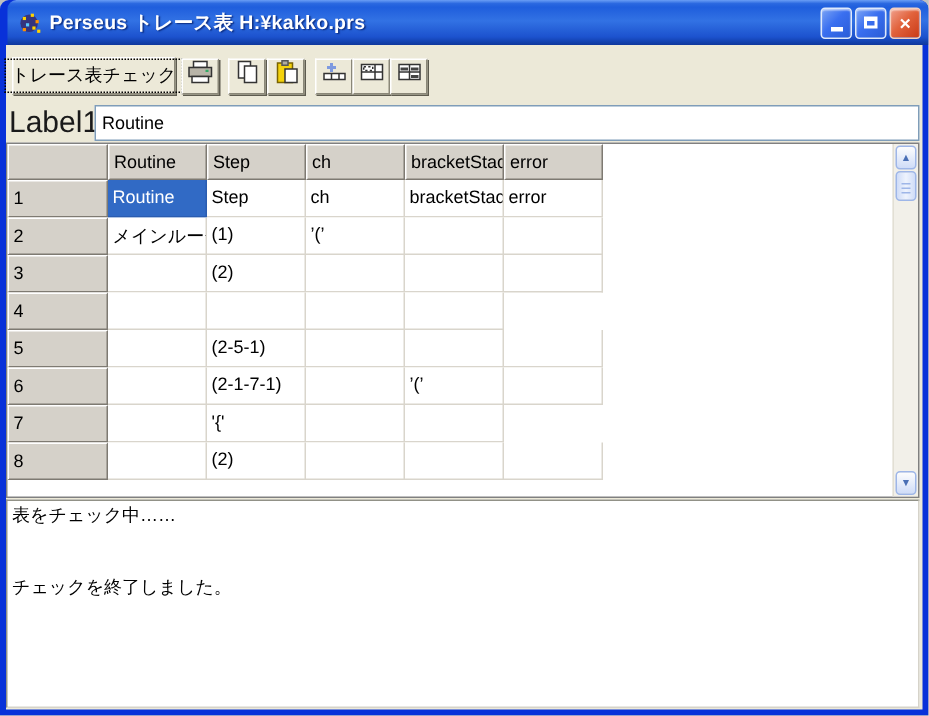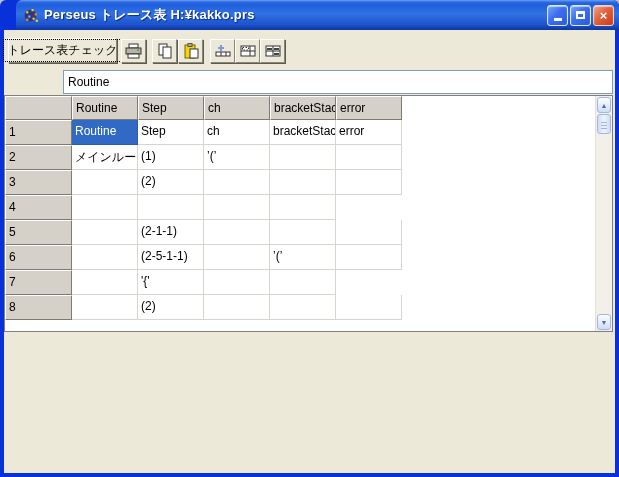--- a/index.html
+++ b/index.html
@@ -5,21 +5,21 @@
   html,body{margin:0;padding:0;background:#c0c0c0;}
   *{box-sizing:border-box;}
   .window{
     position:relative;width:619px;height:477px;
     font-family:"Liberation Sans","DejaVu Sans",sans-serif;
     background:#0831D9;overflow:hidden;
     border-radius:6px 6px 0 0;
   }
   
   .titlebar{
-    position:absolute;top:0;left:16px;right:0;height:30px;
+    position:absolute;top:0;left:5px;right:0;height:30px;
     background:linear-gradient(180deg,#6a9ef5 0%,#2a68e0 8%,#1f5edd 16%,#3272e4 46%,#1c52ce 82%,#1240ac 94%,#0f379c 100%);
     border-radius:6px 6px 0 0;
     display:flex;align-items:center;padding:0 5px;
   }
   .app-icon{width:17px;height:17px;margin:0 4px 0 2px;flex:0 0 auto;}
   .title-text{
     color:#fff;font-weight:bold;font-size:13px;letter-spacing:.2px;
     text-shadow:1px 1px 1px #0a2a7e;white-space:nowrap;overflow:hidden;flex:1;
   }
   .tb-btns{display:flex;gap:2px;margin-left:4px;}
@@ -37,21 +37,21 @@
   
   .body{
     position:absolute;top:30px;left:4px;right:4px;bottom:4px;
     background:#ECE9D8;
   }
   
   .btn-raised{
     position:absolute;background:#ECE9D8;
     border:1px solid;border-color:#ffffff #8a8778 #8a8778 #ffffff;
     box-shadow:1px 1px 0 #5d5b4f;
-    display:flex;align-items:center;justify-content:center;cursor:default;
+    display:flex;align-items:flex-start;justify-content:center;cursor:default;
   }
   .check-btn{left:4px;top:8px;width:109px;height:25px;font-size:12px;color:#000;}
   .check-btn .focus-rect{border:1px dotted #000;padding:2px 4px;white-space:nowrap;}
   .icon-btn{width:25px;height:24px;top:9px;}
   .icon-btn svg{display:block;}
   
   .form-label{
     position:absolute;left:2px;top:40px;width:56px;height:24px;
     font-size:20px;color:#1a1a1a;font-weight:400;line-height:24px;letter-spacing:0;
     font-family:"Liberation Sans","DejaVu Sans",sans-serif;
@@ -194,20 +194,21 @@
       <svg width="16" height="16" viewBox="0 0 16 16">
         <rect x="1" y="3" width="14" height="10" fill="#fff" stroke="#333" stroke-width="1"></rect>
         <line x1="1" y1="8" x2="15" y2="8" stroke="#333" stroke-width="1"></line>
         <line x1="8" y1="3" x2="8" y2="13" stroke="#333" stroke-width="1"></line>
         <rect x="2" y="5" width="5" height="2" fill="#444"></rect>
         <rect x="9" y="5" width="5" height="2" fill="#444"></rect>
         <rect x="9" y="10" width="5" height="2" fill="#444"></rect>
       </svg>
     </div>
 
+    <div class="form-label">Label1</div>
     <input class="edit-box" type="text" value="Routine" style="">
 
     <div class="grid">
       <div class="grid-inner">
 
         <div class="g-row g-header">
           <div class="g-cell fixed c0"></div>
           <div class="g-cell fixed">Routine</div>
           <div class="g-cell fixed">Step</div>
           <div class="g-cell fixed">ch</div>
@@ -246,30 +247,30 @@
           <div class="g-cell fixed c0">4</div>
           <div class="g-cell"></div>
           <div class="g-cell"></div>
           <div class="g-cell"></div>
           <div class="g-cell"></div>
         </div>
 
         <div class="g-row">
           <div class="g-cell fixed c0">5</div>
           <div class="g-cell"></div>
-          <div class="g-cell">(2-1-1)</div>
+          <div class="g-cell">(2-5-1)</div>
           <div class="g-cell"></div>
           <div class="g-cell"></div>
           <div class="g-cell"></div>
         </div>
 
         <div class="g-row">
           <div class="g-cell fixed c0">6</div>
           <div class="g-cell"></div>
-          <div class="g-cell">(2-5-1-1)</div>
+          <div class="g-cell">(2-1-7-1)</div>
           <div class="g-cell"></div>
           <div class="g-cell">’(’</div>
           <div class="g-cell"></div>
         </div>
 
         <div class="g-row">
           <div class="g-cell fixed c0">7</div>
           <div class="g-cell"></div>
           <div class="g-cell">'{'</div>
           <div class="g-cell"></div>
@@ -295,15 +296,21 @@
             <i></i>
             <i></i>
             <i></i>
           </div>
         <div class="sb-btn sb-down">
             <span>▼</span>
           </div>
       </div>
     </div>
 
+    <div class="log">
+      <div class="log-line">表をチェック中……</div>
+      <div class="log-line"></div>
+      <div class="log-line"></div>
+      <div class="log-line">チェックを終了しました。</div>
+    </div>
 
   </div>
 </div>
 
 </body></html>

